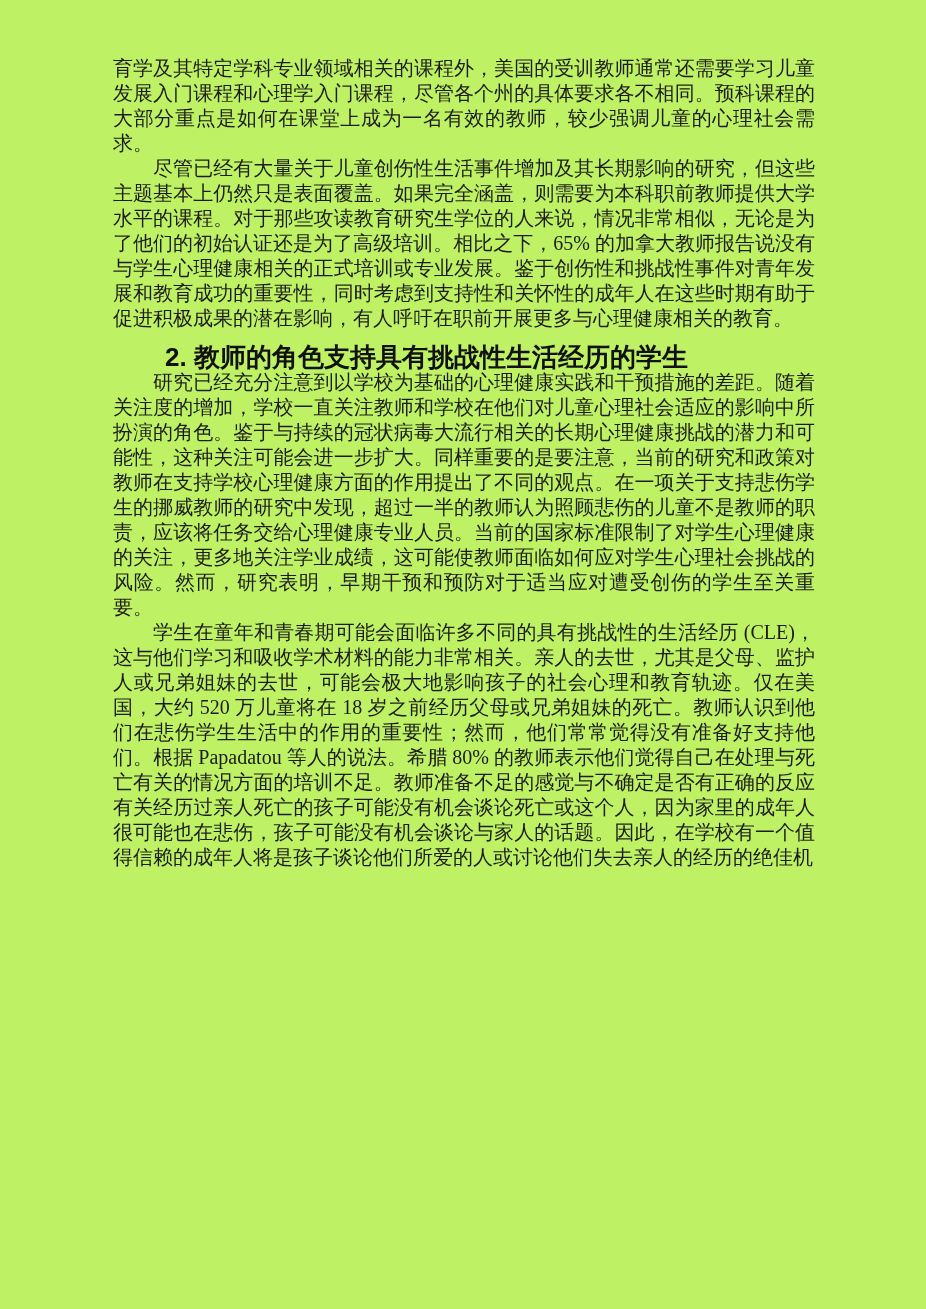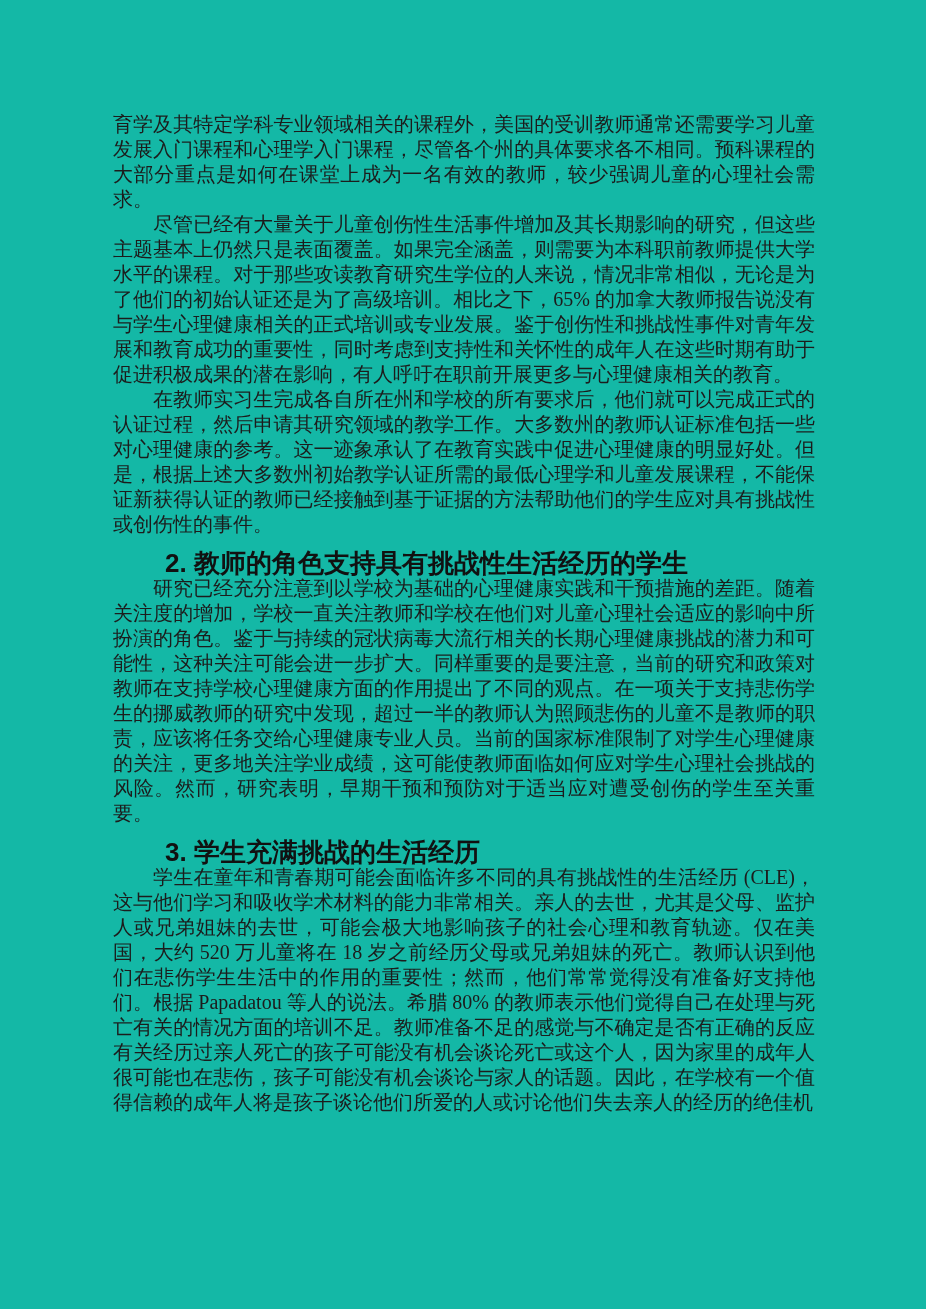--- a/index.html
+++ b/index.html
@@ -9,22 +9,22 @@
   }
   body {
     width: 926px;
     height: 1309px;
     overflow: hidden;
   }
   .page {
     box-sizing: border-box;
     width: 926px;
     height: 1309px;
-    background: #14b8a6;
-    padding: 112px 111px 0 113px;
+    background: #bef264;
+    padding: 56px 111px 0 113px;
   }
   .para {
     margin: 0;
     font-family: "Liberation Serif", "DejaVu Serif", serif;
     font-size: 20px;
     line-height: 25px;
     color: #1c1c1c;
     text-align: justify;
     word-break: break-all;
   }
@@ -41,18 +41,16 @@
     text-indent: 2em;
     text-align: left;
   }
 </style>
 </head>
 <body>
 
 <div class="page">
   <p class="para">育学及其特定学科专业领域相关的课程外，美国的受训教师通常还需要学习儿童发展入门课程和心理学入门课程，尽管各个州的具体要求各不相同。预科课程的大部分重点是如何在课堂上成为一名有效的教师，较少强调儿童的心理社会需求。</p>
   <p class="para indent">尽管已经有大量关于儿童创伤性生活事件增加及其长期影响的研究，但这些主题基本上仍然只是表面覆盖。如果完全涵盖，则需要为本科职前教师提供大学水平的课程。对于那些攻读教育研究生学位的人来说，情况非常相似，无论是为了他们的初始认证还是为了高级培训。相比之下，65% 的加拿大教师报告说没有与学生心理健康相关的正式培训或专业发展。鉴于创伤性和挑战性事件对青年发展和教育成功的重要性，同时考虑到支持性和关怀性的成年人在这些时期有助于促进积极成果的潜在影响，有人呼吁在职前开展更多与心理健康相关的教育。</p>
-  <p class="para indent">在教师实习生完成各自所在州和学校的所有要求后，他们就可以完成正式的认证过程，然后申请其研究领域的教学工作。大多数州的教师认证标准包括一些对心理健康的参考。这一迹象承认了在教育实践中促进心理健康的明显好处。但是，根据上述大多数州初始教学认证所需的最低心理学和儿童发展课程，不能保证新获得认证的教师已经接触到基于证据的方法帮助他们的学生应对具有挑战性或创伤性的事件。</p>
   <h2 class="heading">2. 教师的角色支持具有挑战性生活经历的学生</h2>
   <p class="para indent">研究已经充分注意到以学校为基础的心理健康实践和干预措施的差距。随着关注度的增加，学校一直关注教师和学校在他们对儿童心理社会适应的影响中所扮演的角色。鉴于与持续的冠状病毒大流行相关的长期心理健康挑战的潜力和可能性，这种关注可能会进一步扩大。同样重要的是要注意，当前的研究和政策对教师在支持学校心理健康方面的作用提出了不同的观点。在一项关于支持悲伤学生的挪威教师的研究中发现，超过一半的教师认为照顾悲伤的儿童不是教师的职责，应该将任务交给心理健康专业人员。当前的国家标准限制了对学生心理健康的关注，更多地关注学业成绩，这可能使教师面临如何应对学生心理社会挑战的风险。然而，研究表明，早期干预和预防对于适当应对遭受创伤的学生至关重要。</p>
-  <h2 class="heading">3. 学生充满挑战的生活经历</h2>
   <p class="para indent">学生在童年和青春期可能会面临许多不同的具有挑战性的生活经历 (CLE)，这与他们学习和吸收学术材料的能力非常相关。亲人的去世，尤其是父母、监护人或兄弟姐妹的去世，可能会极大地影响孩子的社会心理和教育轨迹。仅在美国，大约 520 万儿童将在 18 岁之前经历父母或兄弟姐妹的死亡。教师认识到他们在悲伤学生生活中的作用的重要性；然而，他们常常觉得没有准备好支持他们。根据 Papadatou 等人的说法。希腊 80% 的教师表示他们觉得自己在处理与死亡有关的情况方面的培训不足。教师准备不足的感觉与不确定是否有正确的反应有关经历过亲人死亡的孩子可能没有机会谈论死亡或这个人，因为家里的成年人很可能也在悲伤，孩子可能没有机会谈论与家人的话题。因此，在学校有一个值得信赖的成年人将是孩子谈论他们所爱的人或讨论他们失去亲人的经历的绝佳机</p>
 </div>
 
 </body></html>

